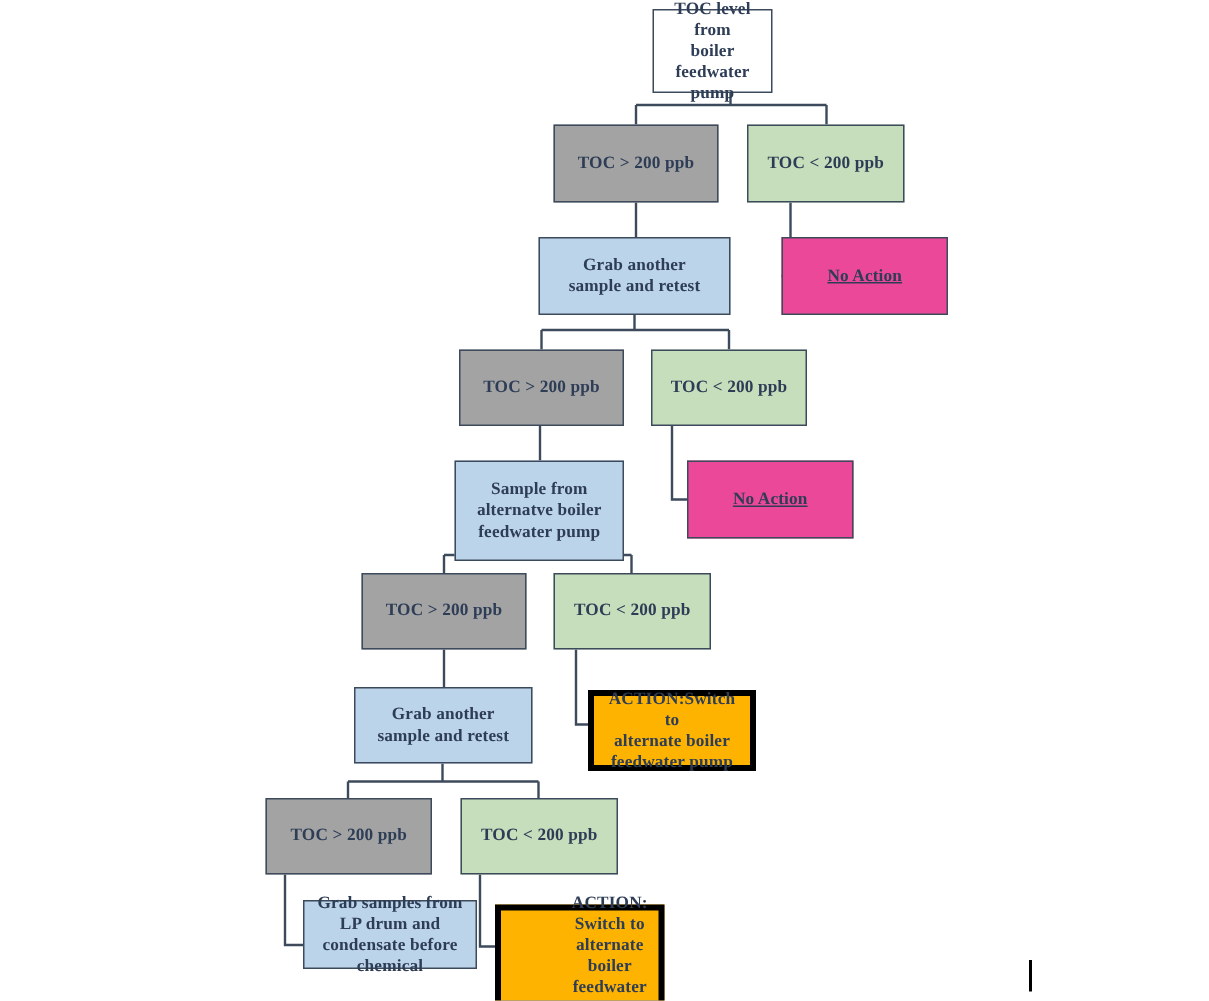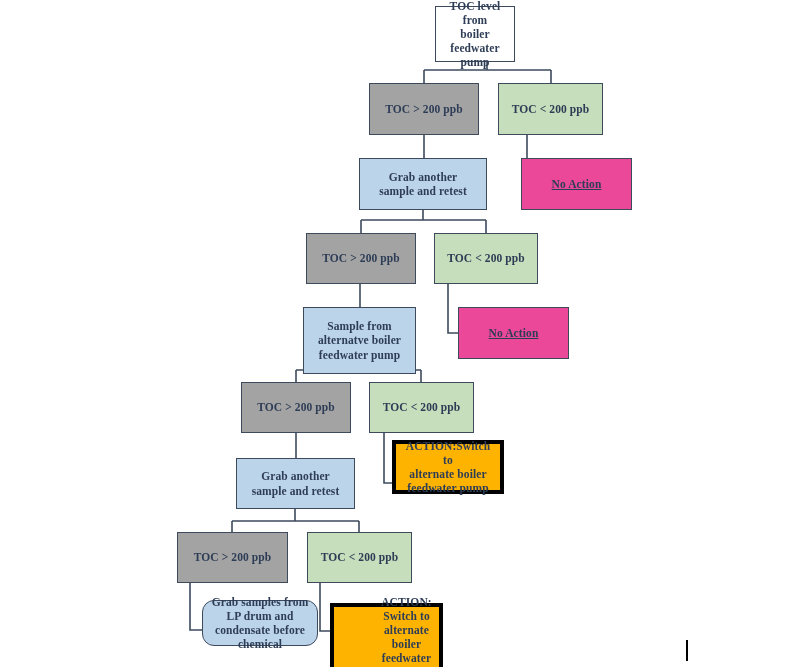--- a/index.html
+++ b/index.html
@@ -92,28 +92,28 @@
       <div class="node n-blue" style="left: 359px; top: 158px; width: 128px; height: 52px;">Grab another
 sample and retest</div>
       <div class="node n-yellow" style="left: 306px; top: 233px; width: 110px; height: 51px;">TOC &gt; 200 ppb</div>
       <div class="node n-green" style="left: 434px; top: 233px; width: 104px; height: 51px;">TOC &lt; 200 ppb</div>
       <div class="node n-salmon" style="left: 458px; top: 307px; width: 111px; height: 52px;">No Action</div>
       <div class="node n-blue" style="left: 303px; top: 307px; width: 113px; height: 67px;">Sample from
 alternatve boiler
 feedwater pump</div>
       <div class="node n-yellow" style="left: 241px; top: 382px; width: 110px; height: 51px;">TOC &gt; 200 ppb</div>
       <div class="node n-green" style="left: 369px; top: 382px; width: 105px; height: 51px;">TOC &lt; 200 ppb</div>
-      <div class="node n-action" style="left: 392px; top: 440px; width: 112px; height: 54px;">ACTION:Switch to
+      <div class="node n-action" style="left: 392px; top: 460px; width: 112px; height: 54px;">ACTION:Switch to
 alternate boiler
 feedwater pump</div>
       <div class="node n-blue" style="left: 236px; top: 458px; width: 119px; height: 51px;">Grab another
 sample and retest</div>
       <div class="node n-yellow" style="left: 177px; top: 532px; width: 111px; height: 51px;">TOC &gt; 200 ppb</div>
       <div class="node n-green" style="left: 307px; top: 532px; width: 105px; height: 51px;">TOC &lt; 200 ppb</div>
-      <div class="node n-blue" style="left: 202px; top: 600px; width: 116px; height: 46px; border-radius: 12px;">Grab samples from
+      <div class="node n-blue" style="left: 202px; top: 600px; width: 116px; height: 46px;">Grab samples from
 LP drum and
 condensate before
 chemical</div>
       <div class="node n-action" style="left: 330px; top: 603px; width: 113px; height: 68px; padding-left: 44px;">ACTION: Switch to
 alternate boiler
 feedwater pump</div>
     </div>
   <div class="caret" id="caret" style="left: 686px; top: 640px; height: 21px;"></div>
 </div>
 

